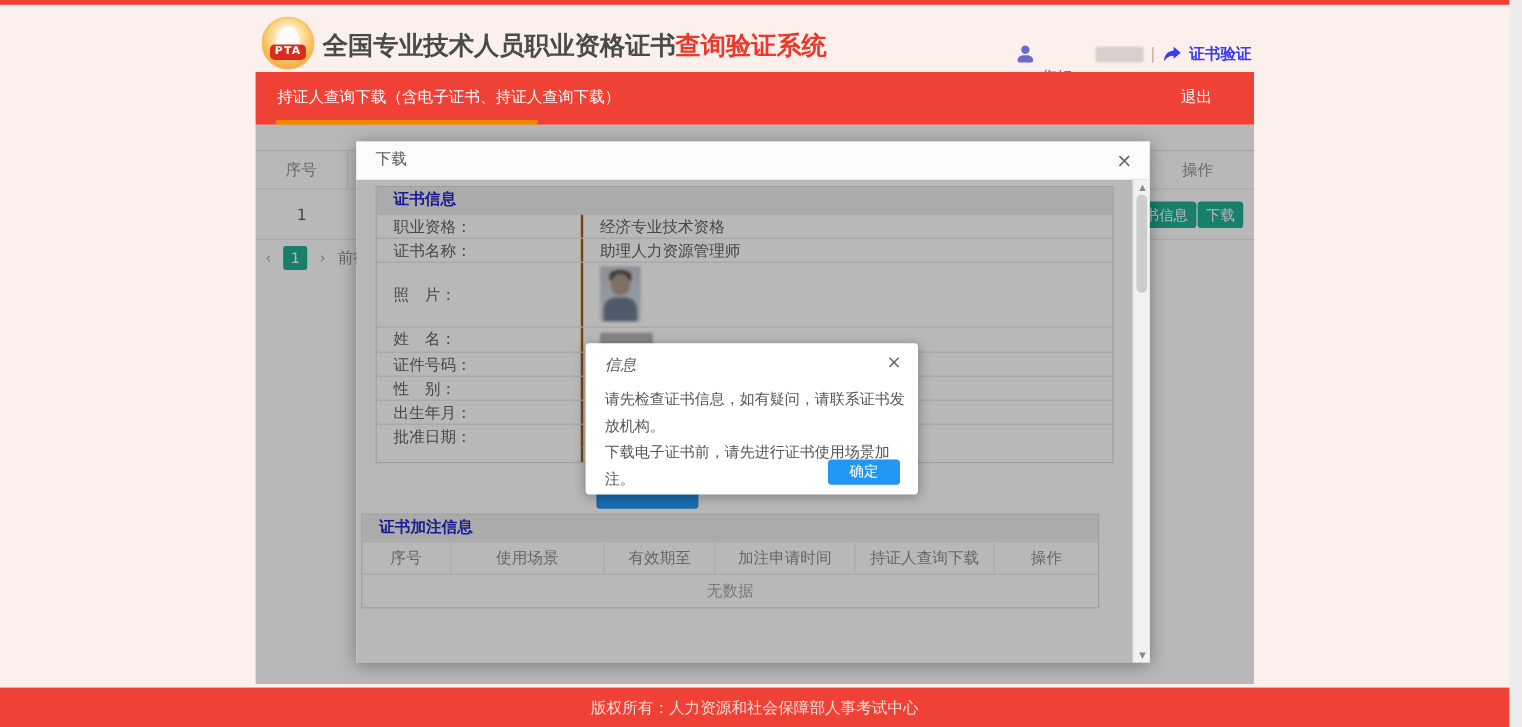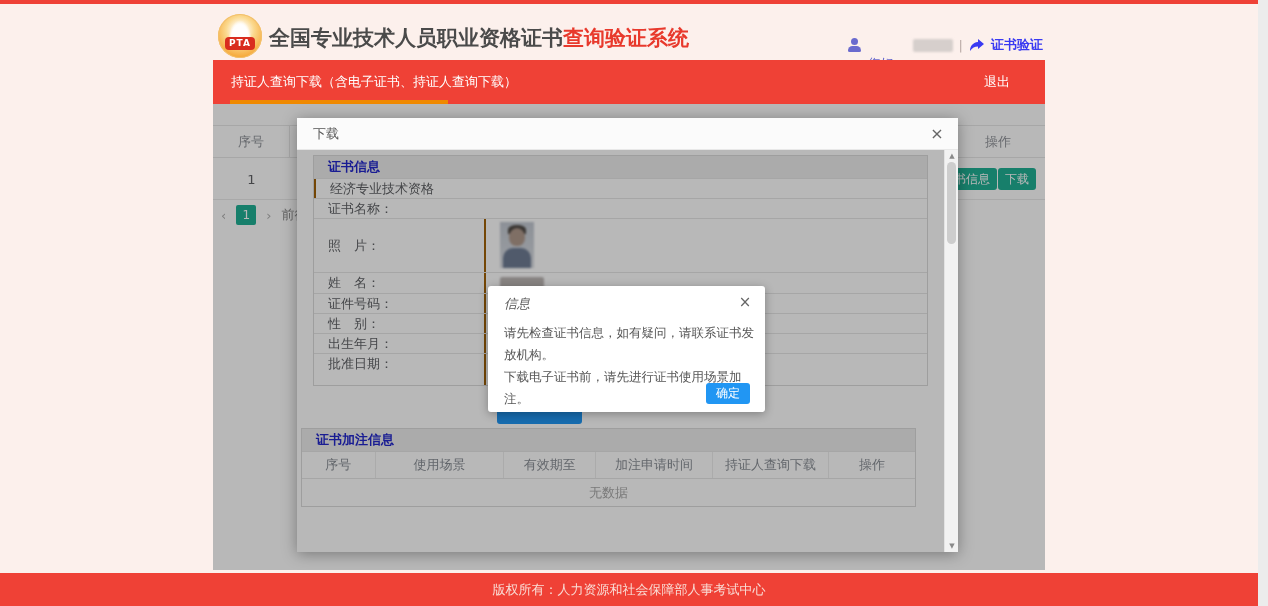--- a/index.html
+++ b/index.html
@@ -103,21 +103,21 @@
   .annot-empty { height:28px; border-top:1px solid #e6e6e6; display:flex; align-items:center; justify-content:center;
                  color:#a8a8a8; font-size:13px; }
 
   
   .dialog { position:absolute; left:191px; top:136px; width:277px; height:126px; background:#fff; border-radius:3px;
             box-shadow:0 2px 10px rgba(0,0,0,0.3); z-index:3; }
   .dialog-title { position:absolute; left:16px; top:9px; font-size:13px; color:#555;font-style:italic; }
   .dialog-close { position:absolute; right:10px; top:4px; width:20px; height:24px; line-height:24px; text-align:center;
                   color:#666; font-size:15px; cursor:pointer; }
   .dialog-text { position:absolute; left:16px; top:36px; width:250px; font-size:12.5px; color:#555; line-height:22px; }
-  .dialog-ok { position:absolute; right:15px; bottom:8px; width:44px; height:21px; background:#2196f3; color:#fff;
+  .dialog-ok { position:absolute; right:15px; bottom:8px; width:60px; height:21px; background:#2196f3; color:#fff;
                border:none; border-radius:3px; font-size:12px; cursor:pointer; }
 </style>
 </head>
 <body>
 
 <div id="stage">
 
   <div class="top-strip"></div>
 
   <div class="header">
@@ -172,24 +172,26 @@
       <div class="modal-title">下载</div>
       <div class="modal-close">×</div>
     </div>
     <div class="modal-body">
       <div class="body-content">
 
         <div class="section">
           <div class="sec-head">证书信息</div>
 
           <div class="info-row h20">
+            <div class="lab">职业资格：</div>
             <div class="val">经济专业技术资格</div>
           </div>
           <div class="info-row h20">
             <div class="lab">证书名称：</div>
+            <div class="val">助理人力资源管理师</div>
           </div>
           <div class="info-row hphoto">
             <div class="lab">照　片：</div>
             <div class="val" style="align-items:flex-start;">
               <div class="photo">
                 <div class="hair"></div>
                 <div class="head"></div>
                 <div class="body"></div>
               </div>
             </div>

